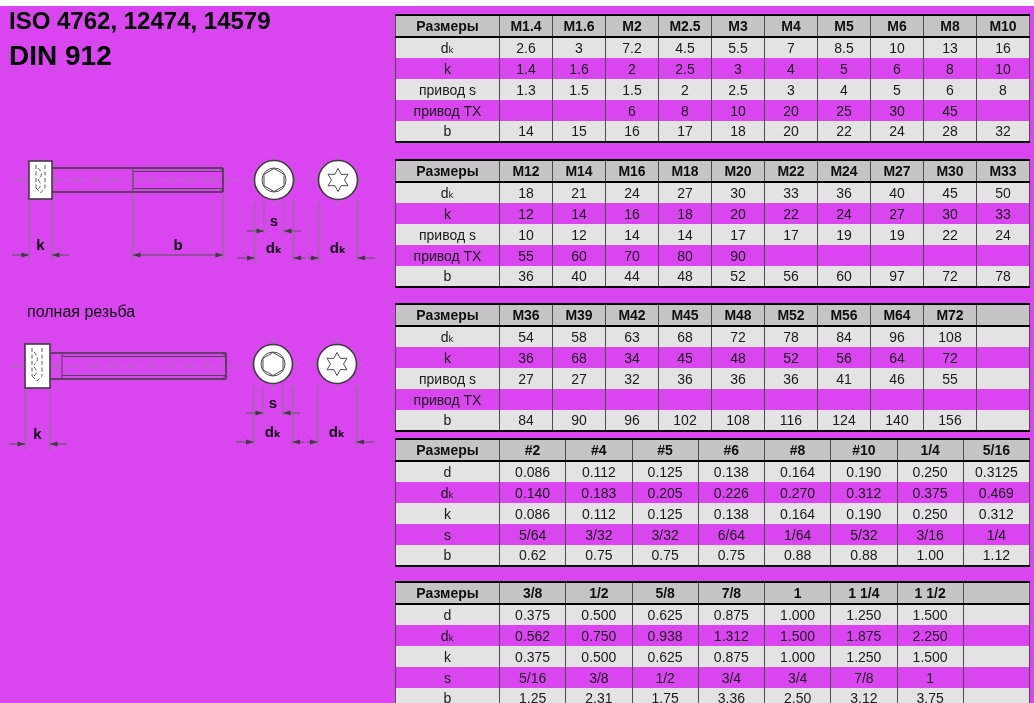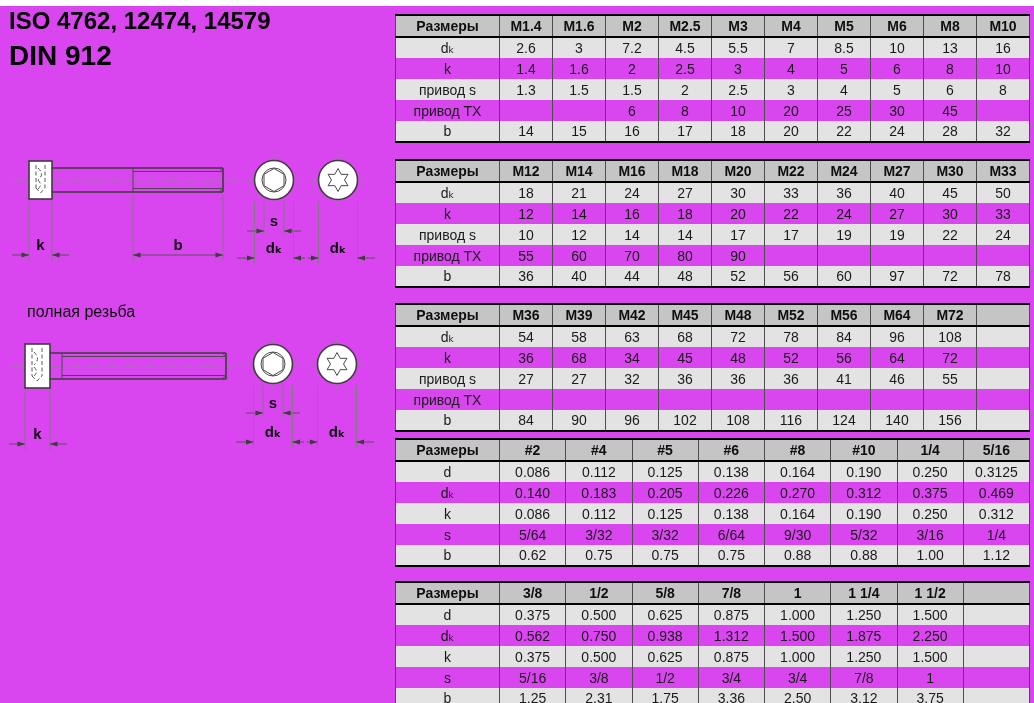--- a/index.html
+++ b/index.html
@@ -516,21 +516,21 @@
           <td>0.190</td>
           <td>0.250</td>
           <td>0.312</td>
         </tr>
         <tr>
           <td class="lbl-col">s</td>
           <td>5/64</td>
           <td>3/32</td>
           <td>3/32</td>
           <td>6/64</td>
-          <td>9/30</td>
+          <td>1/64</td>
           <td>5/32</td>
           <td>3/16</td>
           <td>1/4</td>
         </tr>
         <tr>
           <td class="lbl-col">b</td>
           <td>0.62</td>
           <td>0.75</td>
           <td>0.75</td>
           <td>0.75</td>

